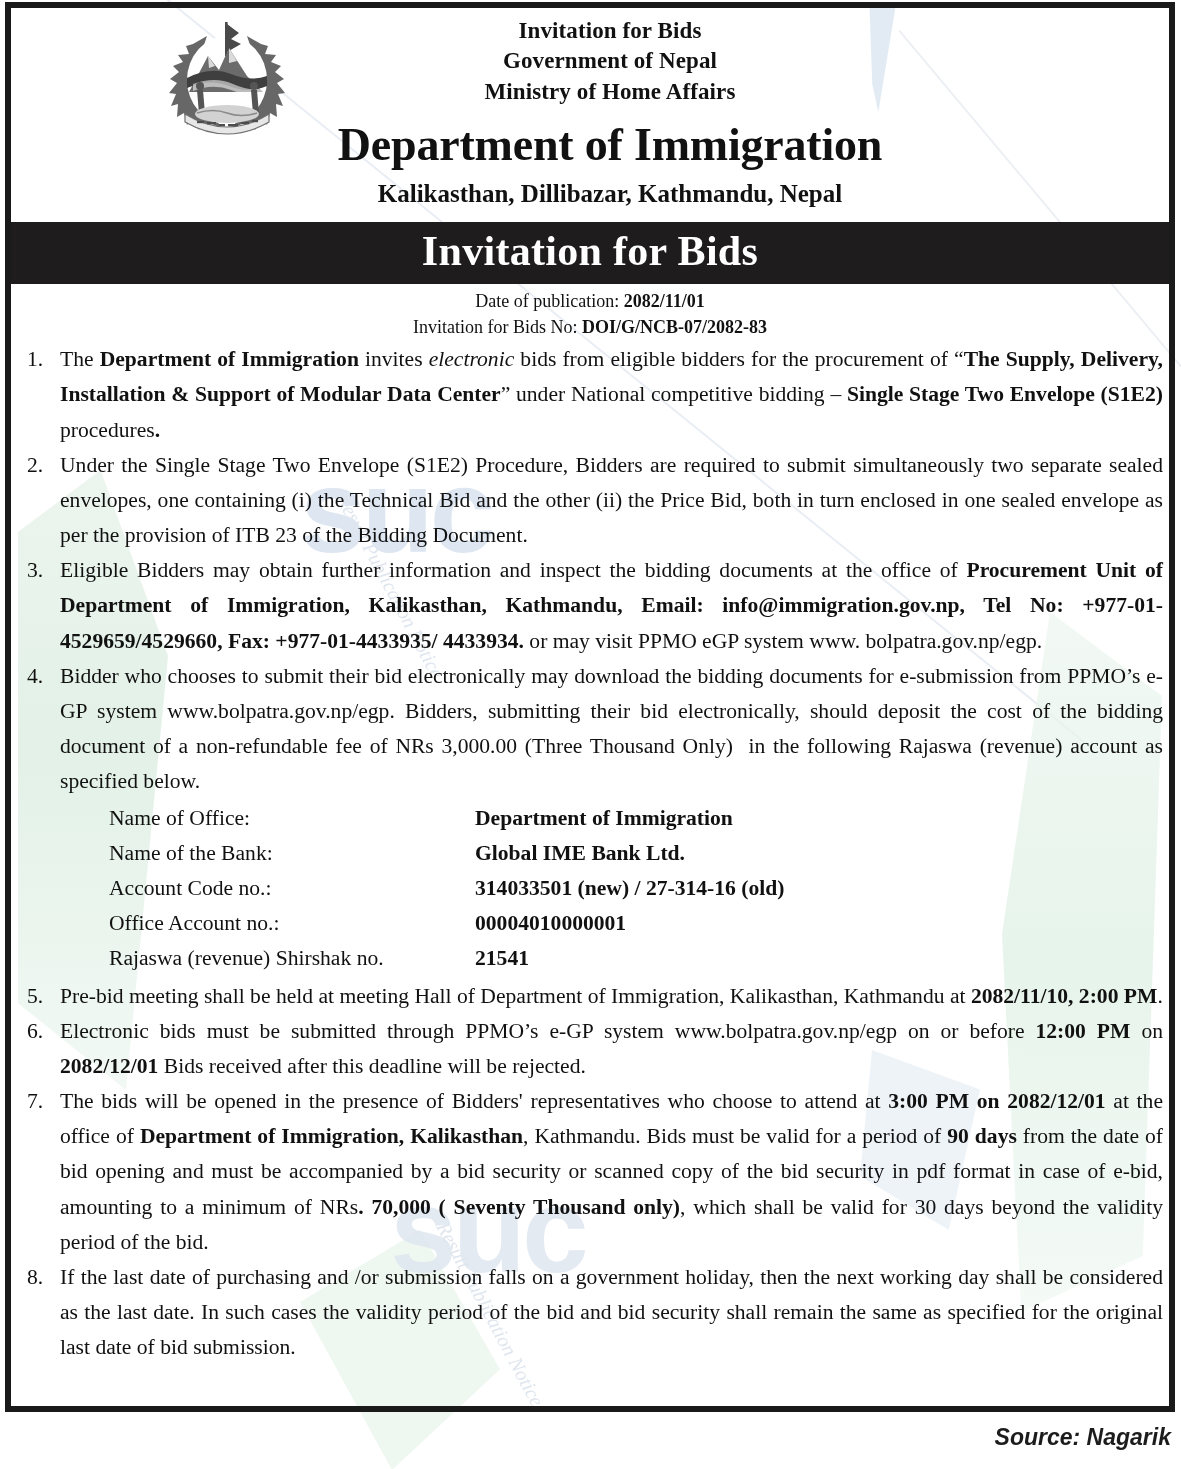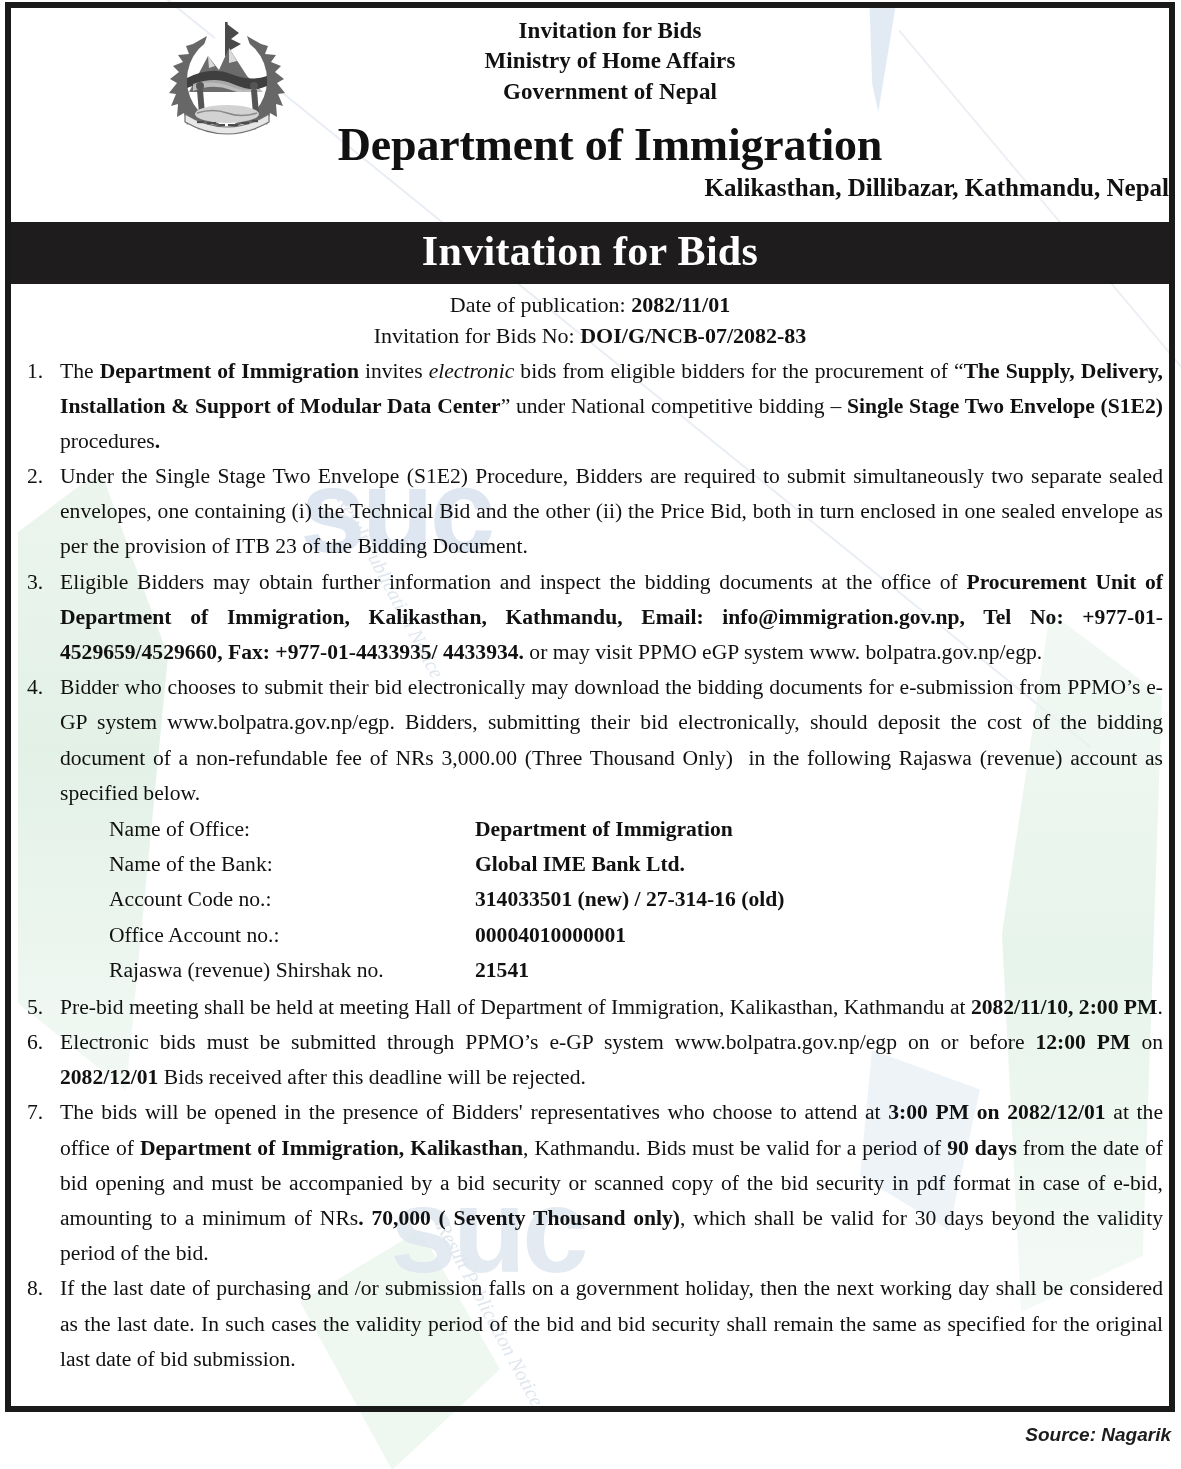--- a/index.html
+++ b/index.html
@@ -150,40 +150,39 @@
     letter-spacing: .1px;
   }
   .dept-title {
     font-size: 46px; font-weight: bold;
     letter-spacing: -.2px;
     margin-top: 12px;
     line-height: 1.12;
   }
   .dept-addr {
     font-size: 25px; font-weight: bold;
-    margin-top: 3px;
-    text-align: right;
+    margin-top: 9px;
   }
 
   
   .banner {
     background: #1e1c1d;
     color: #ffffff;
     text-align: center;
     font-size: 42px;
     font-weight: bold;
     line-height: 1.12;
     padding: 6px 0 9px 0;
     letter-spacing: .3px;
   }
 
   
   .pubmeta {
     text-align: center;
-    font-size: 22px;
+    font-size: 18px;
     line-height: 1.42;
     padding-top: 5px;
   }
   .pubmeta b { font-weight: bold; }
 
   
   ol.clauses {
     list-style: none;
     margin: 2px 0 0 0;
     padding: 0 6px 0 4px;
@@ -218,21 +217,21 @@
   .bank-label { width: 366px; white-space: nowrap; }
   .bank-value { font-weight: bold; white-space: nowrap; }
 
   
   .source {
     position: absolute;
     right: 10px; top: 1424px;
     font-family: "Liberation Sans", sans-serif;
     font-style: italic;
     font-weight: bold;
-    font-size: 19px;
+    font-size: 23px;
     color: #1c1c1c;
     z-index: 3;
     margin-left: 44px;
   }
 </style>
 </head>
 <body>
 
 <div class="wm-layer">
   <div class="wm-blue-spike"></div>
@@ -296,22 +295,22 @@
           <rect x="56" y="106" width="6" height="2.2"></rect>
             <rect x="65" y="106" width="10" height="2.2"></rect>
           <rect x="78" y="104" width="8" height="2.2"></rect>
             <rect x="89" y="102" width="6" height="2.2"></rect>
         </g>
       </svg>
     </div>
 
     <div class="masthead-lines">
       <div class="ml-1">Invitation for Bids</div>
+      <div class="ml-1">Government of Nepal</div>
       <div class="ml-1">Ministry of Home Affairs</div>
-      <div class="ml-1">Government of Nepal</div>
       <div class="dept-title">Department of Immigration</div>
       <div class="dept-addr">Kalikasthan, Dillibazar, Kathmandu, Nepal</div>
     </div>
   </div>
 
   <div class="banner">Invitation for Bids</div>
 
   <div class="pubmeta">
     <div>
       <span>Date of publication: </span><b>2082/11/01</b>

